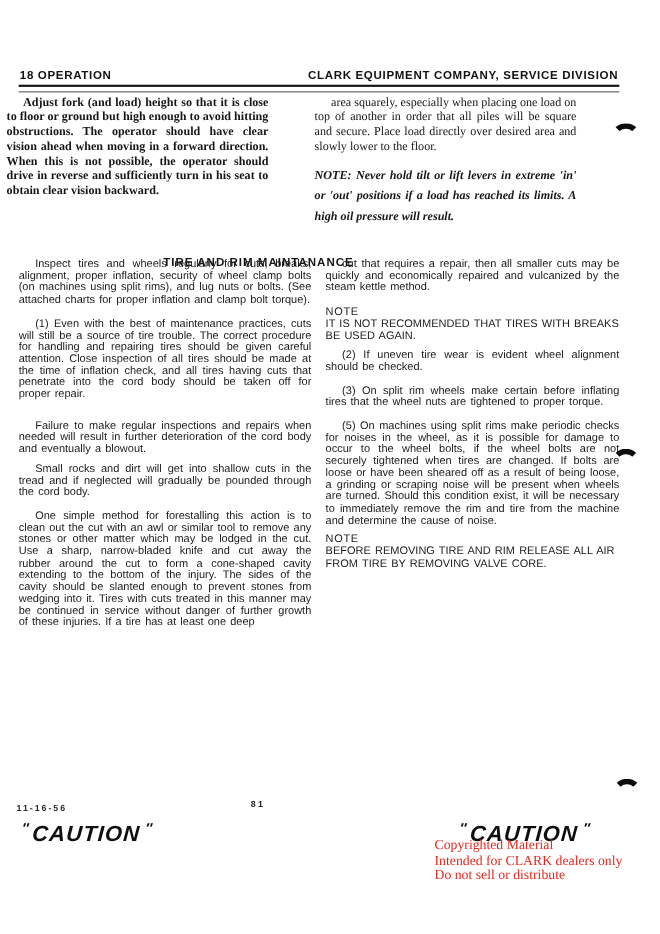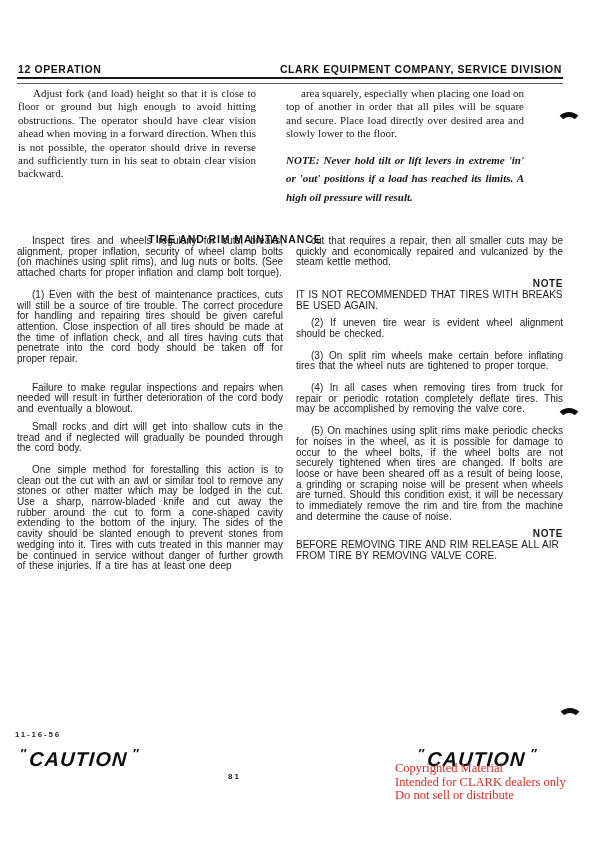--- a/index.html
+++ b/index.html
@@ -31,21 +31,21 @@
     border-top: 1px solid #5a5a5a;
   }
 
   
   .intro-col {
     position: absolute; top: 87px;
     font-family: "Liberation Serif", serif;
     font-size: 11px; line-height: 13.4px;
     text-align: justify; color: #161616;
   }
-  .intro-left  { left: 18px;  width: 238px; }
+  .intro-left  { left: 6px;  width: 238px; font-weight: bold; }
   .intro-right { left: 286px; width: 238px; }
   .intro-col p { margin: 0; text-indent: 15px; }
   .intro-col p + p { margin-top: 9px; }
   .intro-note {
     font-style: italic;
     line-height: 18.6px !important;
     margin-top: 10px !important;
     text-indent: 0 !important;
     font-weight: bold;
   }
@@ -68,33 +68,33 @@
     word-spacing: 1px;
   }
   .main-left  { left: 17px;  width: 266px; }
   .main-right { left: 296px; width: 267px; }
   .main-col p { margin: 0; text-indent: 15px; }
   .mb-sm { margin-bottom: 7px  !important; }
   .mb-md { margin-bottom: 11px !important; }
   .mb-lg { margin-bottom: 18px !important; }
   .note-h {
     margin: 0 0 8px 0;
-    text-align: right; text-indent: 0 !important;
-    letter-spacing: 0.6px; font-weight: bold;
+    text-align: left; text-indent: 0 !important;
+    letter-spacing: 0.6px; font-weight: normal;
   }
   .caps { text-align: left; text-indent: 0 !important; }
 
   
   .footer-date {
     position: absolute; top: 730px; left: 15px;
     font-size: 8px; letter-spacing: 1.8px; font-weight: bold; color: #2a2a2a;
   }
   .page-num {
     position: absolute; top: 727px; left: 228px;
-    font-size: 8px; letter-spacing: 2px; font-weight: bold; color: #222; margin-top: 45px;
+    font-size: 8px; letter-spacing: 2px; font-weight: bold; color: #222;
   }
   .caution {
     position: absolute; top: 748px;
     font-family: "Liberation Sans", sans-serif;
     font-weight: bold; font-style: italic;
     font-size: 20px; letter-spacing: 1px; color: #0f0f0f;
     transform: skewX(-4deg);
     white-space: nowrap;
   }
   .caution-left  { left: 20px; }
@@ -134,21 +134,21 @@
   .arc-1 { left: 556px; top: 112px; }
   .arc-2 { left: 556px; top: 408px; }
   .arc-3 { left: 557px; top: 708px; }
 </style>
 </head>
 <body>
 
 <div class="page">
 
   <div class="header">
-    <span>12   OPERATION</span>
+    <span>18   OPERATION</span>
     <span>CLARK EQUIPMENT COMPANY,  SERVICE DIVISION</span>
   </div>
   <div class="rule-thick"></div>
   <div class="rule-thin"></div>
 
   <div class="intro-col intro-left">
     <p>Adjust fork (and load) height so that it is close to floor or ground but high enough to avoid hitting obstructions. The operator should have clear vision ahead when moving in a forward direction. When this is not possible, the operator should drive in reverse and sufficiently turn in his seat to obtain clear vision backward.</p>
   </div>
 
   <div class="intro-col intro-right">
@@ -165,21 +165,20 @@
     <p class="mb-md">Small rocks and dirt will get into shallow cuts in the tread and if neglected will gradually be pounded through the cord body.</p>
     <p>One simple method for forestalling this action is to clean out the cut with an awl or similar tool to remove any stones or other matter which may be lodged in the cut.  Use a sharp, narrow-bladed knife and cut away the rubber around the cut to form a cone-shaped cavity extending to the bottom of the injury.  The sides of the cavity should be slanted enough to prevent stones from wedging into it.  Tires with cuts treated in this manner may be continued in service without danger of further growth of these injuries.  If a tire has at least one deep</p>
   </div>
 
   <div class="main-col main-right">
     <p class="mb-md">cut that requires a repair, then all smaller cuts may be quickly and economically repaired and vulcanized by the steam kettle method.</p>
     <p class="note-h">NOTE</p>
     <p class="caps mb-sm">IT IS NOT RECOMMENDED THAT TIRES WITH BREAKS BE USED AGAIN.</p>
     <p class="mb-md">(2)  If uneven tire wear is evident wheel alignment should be checked.</p>
     <p class="mb-md">(3)  On split rim wheels make certain before inflating tires that the wheel nuts are tightened to proper torque.</p>
-    <p class="mb-md">(4)  In all cases when removing tires from truck for repair or periodic rotation completely deflate tires.  This may be accomplished by removing the valve core.</p>
     <p class="mb-sm">(5)  On machines using split rims make periodic checks for noises in the wheel, as it is possible for damage to occur to the wheel bolts, if the wheel bolts are not securely tightened when tires are changed.  If bolts are loose or have been sheared off as a result of being loose, a grinding or scraping noise will be present when wheels are turned.  Should this condition exist, it will be necessary to immediately remove the rim and tire from the machine and determine the cause of noise.</p>
     <p class="note-h">NOTE</p>
     <p class="caps">BEFORE REMOVING TIRE AND RIM RELEASE ALL AIR FROM TIRE BY REMOVING VALVE CORE.</p>
   </div>
 
   <div class="footer-date">11-16-56</div>
   <div class="page-num">81</div>
 
   <div class="caution caution-left">
     <span class="cq cq-open">″</span><span>CAUTION</span><span class="cq cq-close">″</span>

